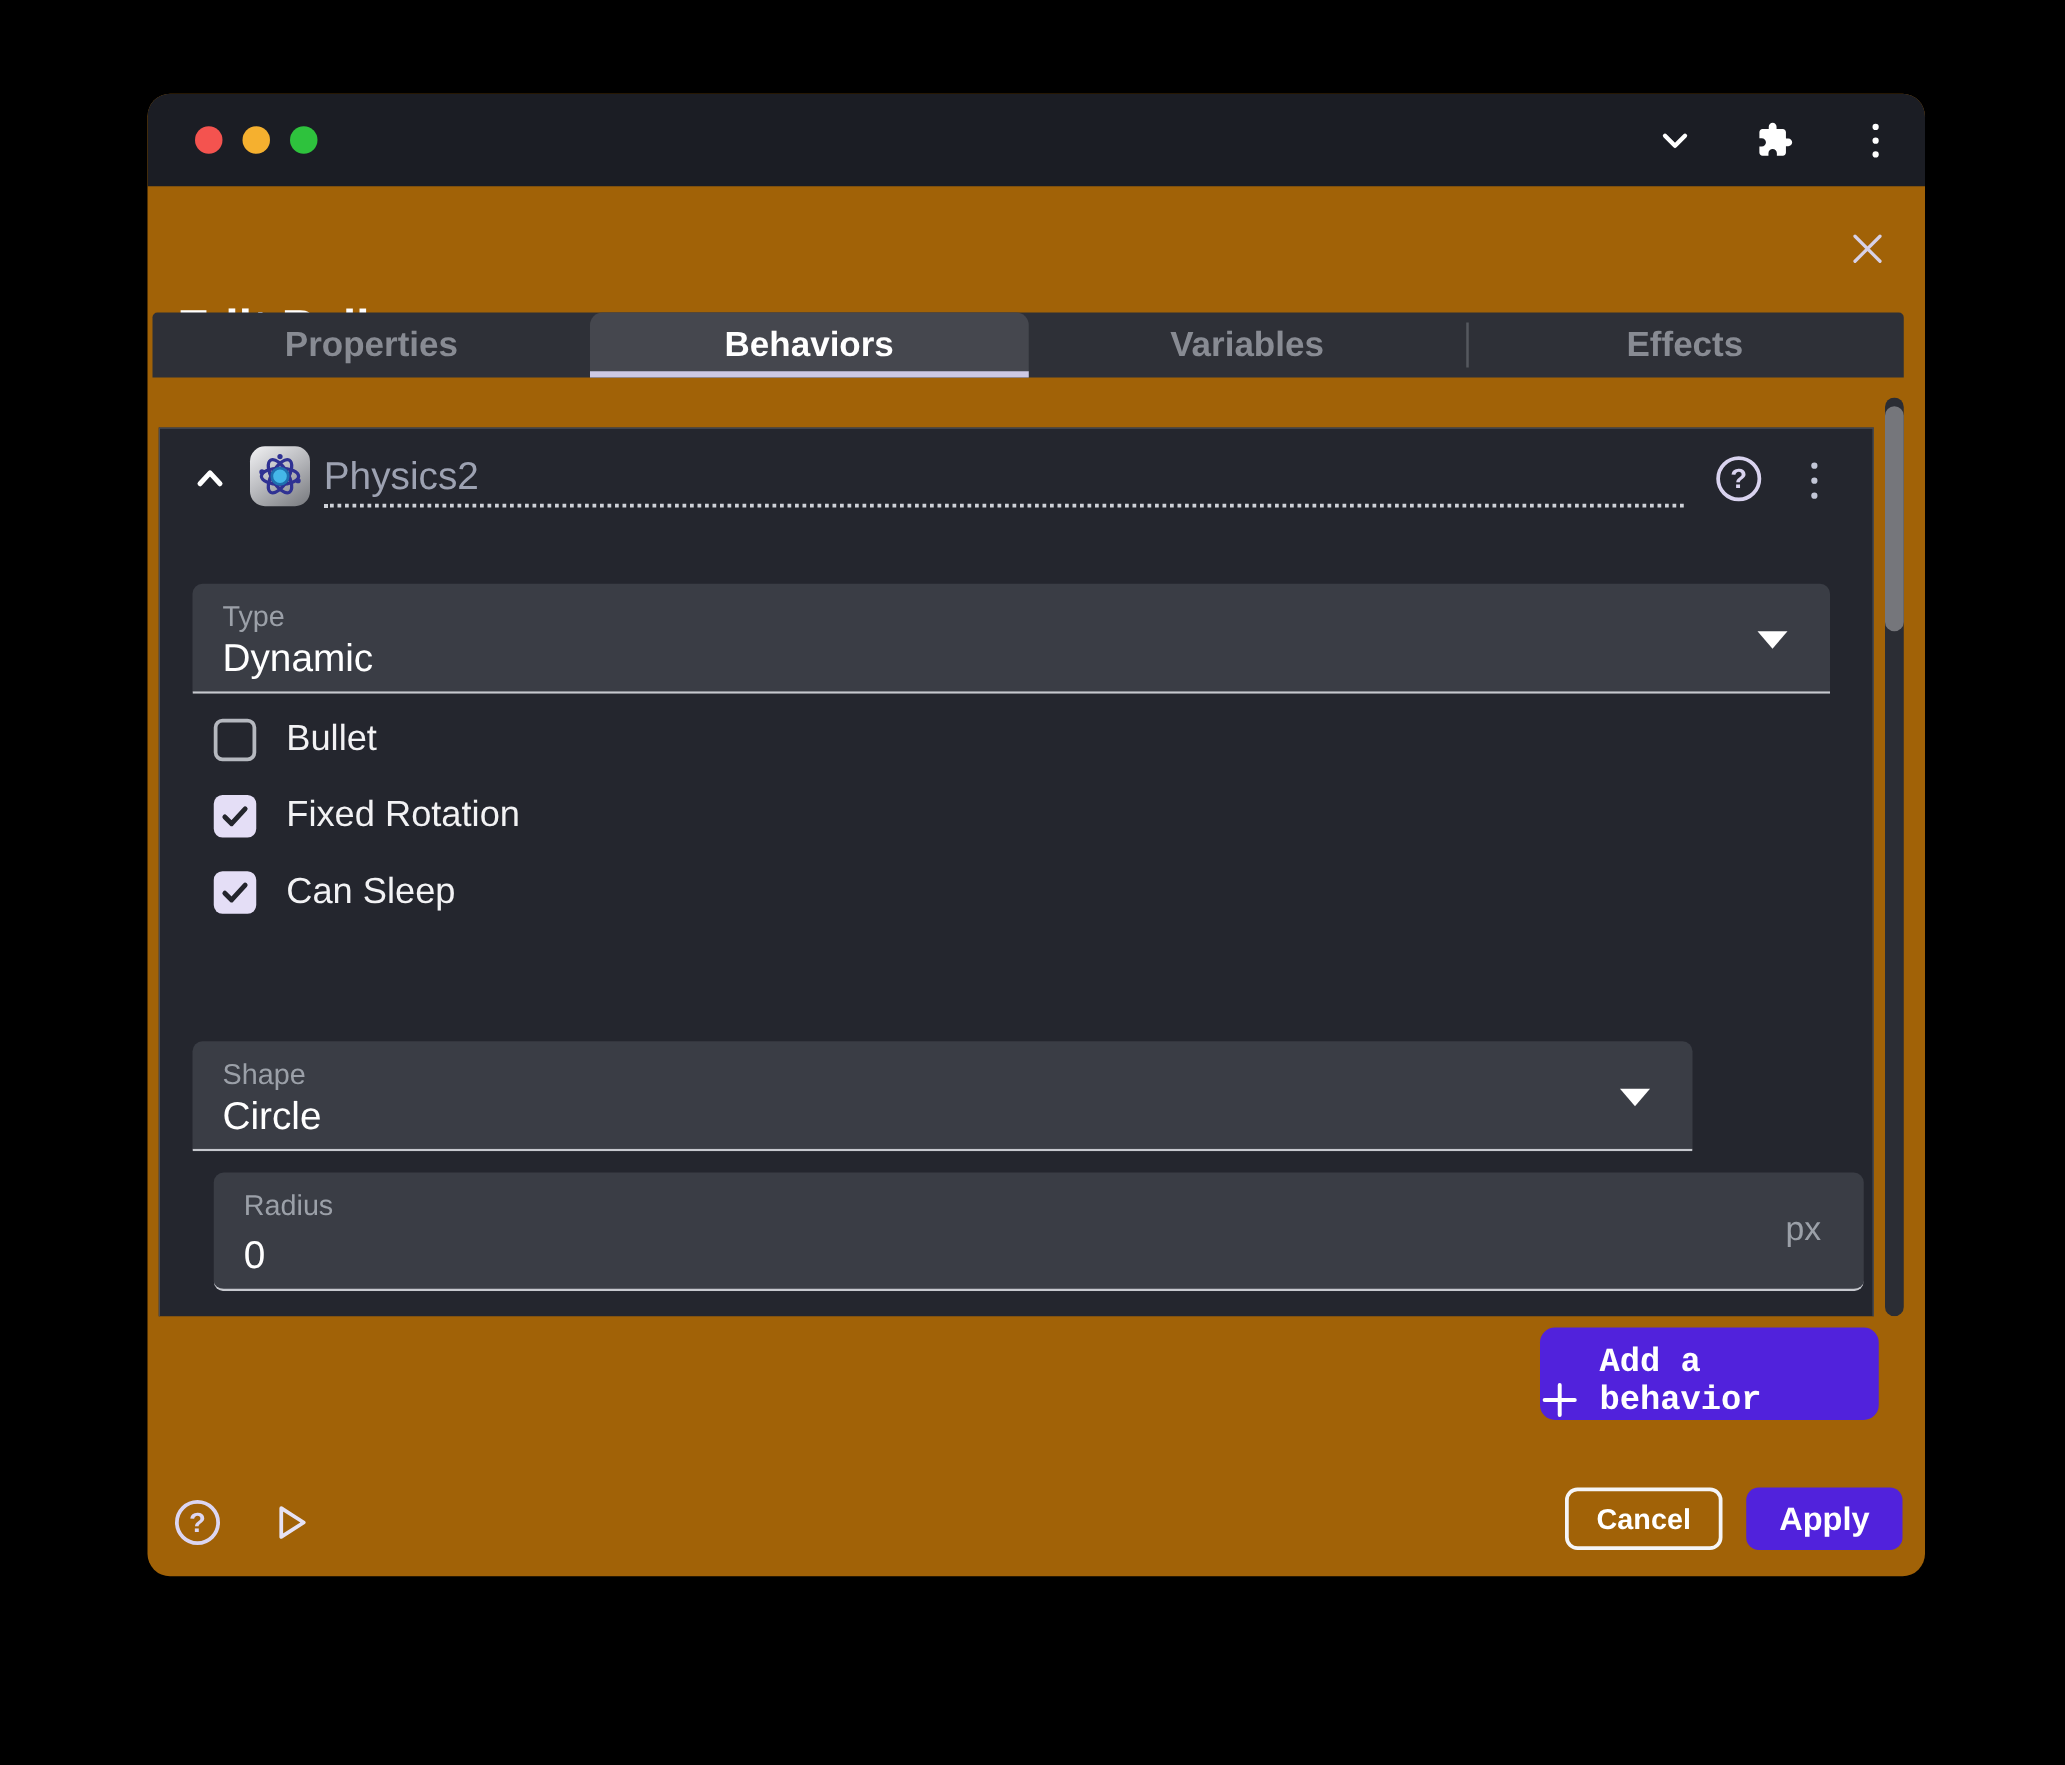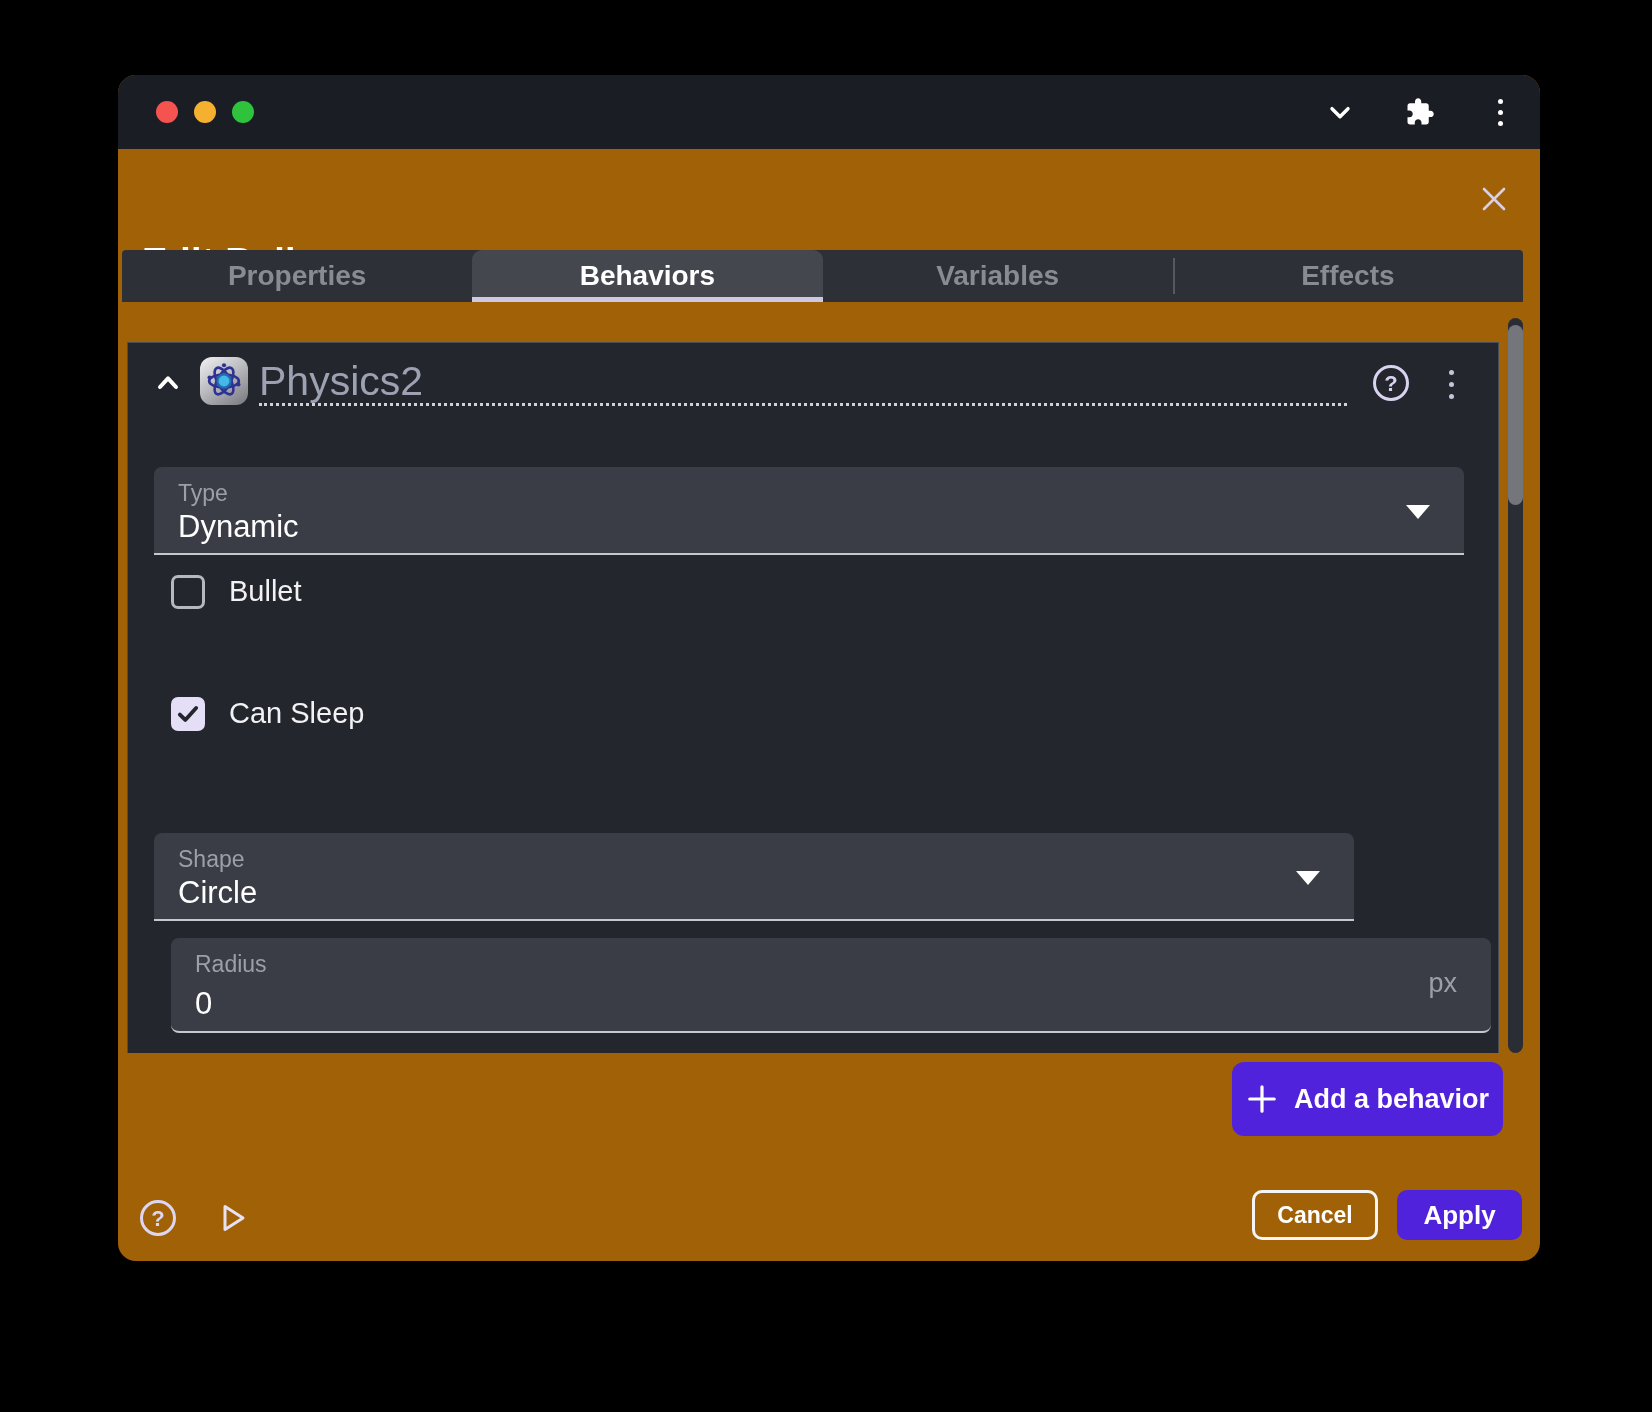--- a/index.html
+++ b/index.html
@@ -32,21 +32,21 @@
   .viewport{position:absolute;left:0;top:243px;width:1422px;height:735px;overflow:hidden;}
   .panel{position:absolute;left:9px;top:24px;width:1370px;height:1100px;
          border:1px solid #4a4d56;background:#24262e;}
   
   .bhv-head{position:absolute;left:0;top:10px;width:100%;height:64px;}
   .collapse-btn{position:absolute;left:24px;top:14px;width:32px;height:32px;cursor:pointer;}
   .bhv-badge{position:absolute;left:72px;top:4px;width:48px;height:48px;border-radius:12px;
              background:linear-gradient(145deg,#f2f2f4 0%,#bcbdc1 45%,#76787d 100%);
              display:flex;align-items:center;justify-content:center;}
   .bhv-name{position:absolute;left:131px;top:6px;width:1088px;height:44px;
-            color:#9da2b2;font-size:41px;line-height:44px;
+            color:#9da2b2;font-size:31px;line-height:44px;
             border-bottom:3px dotted #cfd2d9;cursor:text;}
   .panel-help{position:absolute;left:1243px;top:10px;width:40px;height:40px;cursor:pointer;}
   .panel-kebab{position:absolute;left:1315px;top:14px;width:16px;height:34px;display:flex;
                flex-direction:column;gap:7px;align-items:center;justify-content:center;cursor:pointer;}
   .panel-kebab i{width:5px;height:5px;border-radius:50%;background:#c2c6d6;}
   
   .field{position:absolute;background:#3a3d45;border-radius:8px 8px 0 0;
          border-bottom:2px solid #c6c8ce;cursor:pointer;}
   .field .flabel{position:absolute;left:24px;top:13px;color:#9ba0a8;font-size:23px;}
   .field .fvalue{position:absolute;left:24px;top:42px;color:#fff;font-size:31px;}
@@ -64,22 +64,22 @@
            display:flex;align-items:center;justify-content:center;}
   .chk-row.checked .chk-box{border:none;background:#e4def6;}
   .chk-row svg{display:none;}
   .chk-row.checked svg{display:block;}
   .chk-label{color:#f2f2f4;font-size:29px;}
   
   .scroll-track{position:absolute;left:1390px;top:0;width:15px;height:735px;background:#2b2d34;border-radius:8px;}
   .scroll-thumb{position:absolute;left:1390px;top:7px;width:15px;height:180px;background:#75767b;border-radius:8px;cursor:grab;}
   
   .add-btn{position:absolute;left:1114px;top:987px;width:271px;height:74px;border-radius:12px;
-           background:#5122dc;display:flex;align-items:center;justify-content:center;gap:16px;
-           color:#fff;font-size:27px;font-weight:bold;cursor:pointer;}
+           background:#5122dc;display:flex;align-items:flex-end;justify-content:center;gap:16px;
+           color:#fff;font-size:27px;font-weight:bold;cursor:pointer;font-family:Liberation Mono, monospace;}
   
   .foot-help{position:absolute;left:20px;top:1123px;width:40px;height:40px;cursor:pointer;}
   .foot-play{position:absolute;left:94px;top:1123px;width:40px;height:40px;cursor:pointer;}
   .cancel-btn{position:absolute;left:1134px;top:1115px;width:126px;height:50px;border-radius:10px;
               background:transparent;border:3px solid #f5f5f7;box-sizing:border-box;
               display:flex;align-items:center;justify-content:center;
               color:#fff;font-size:23px;font-weight:bold;cursor:pointer;}
   .apply-btn{position:absolute;left:1279px;top:1115px;width:125px;height:50px;border-radius:10px;
              background:#5122dc;display:flex;align-items:center;justify-content:center;
              color:#fff;font-size:26px;font-weight:bold;cursor:pointer;}
@@ -178,20 +178,28 @@
           <div class="fvalue">Dynamic</div>
           <div class="arrow"></div>
         </div>
 
         <div class="chk-row" style="top:232px">
           <div class="chk-box">
             
           </div>
           <div class="chk-label">Bullet</div>
         </div>
+        <div class="chk-row checked" style="top:293px">
+          <div class="chk-box">
+            <svg width="26" height="26" viewBox="0 0 24 24">
+                <path d="M4.5 12.5 L9.5 17.5 L19.5 6.5" fill="none" stroke="#23252c" stroke-width="3.6" stroke-linecap="round" stroke-linejoin="round"></path>
+              </svg>
+          </div>
+          <div class="chk-label">Fixed Rotation</div>
+        </div>
         <div class="chk-row checked" style="top:354px">
           <div class="chk-box">
             <svg width="26" height="26" viewBox="0 0 24 24">
                 <path d="M4.5 12.5 L9.5 17.5 L19.5 6.5" fill="none" stroke="#23252c" stroke-width="3.6" stroke-linecap="round" stroke-linejoin="round"></path>
               </svg>
           </div>
           <div class="chk-label">Can Sleep</div>
         </div>
 
         <div class="field f-shape">

